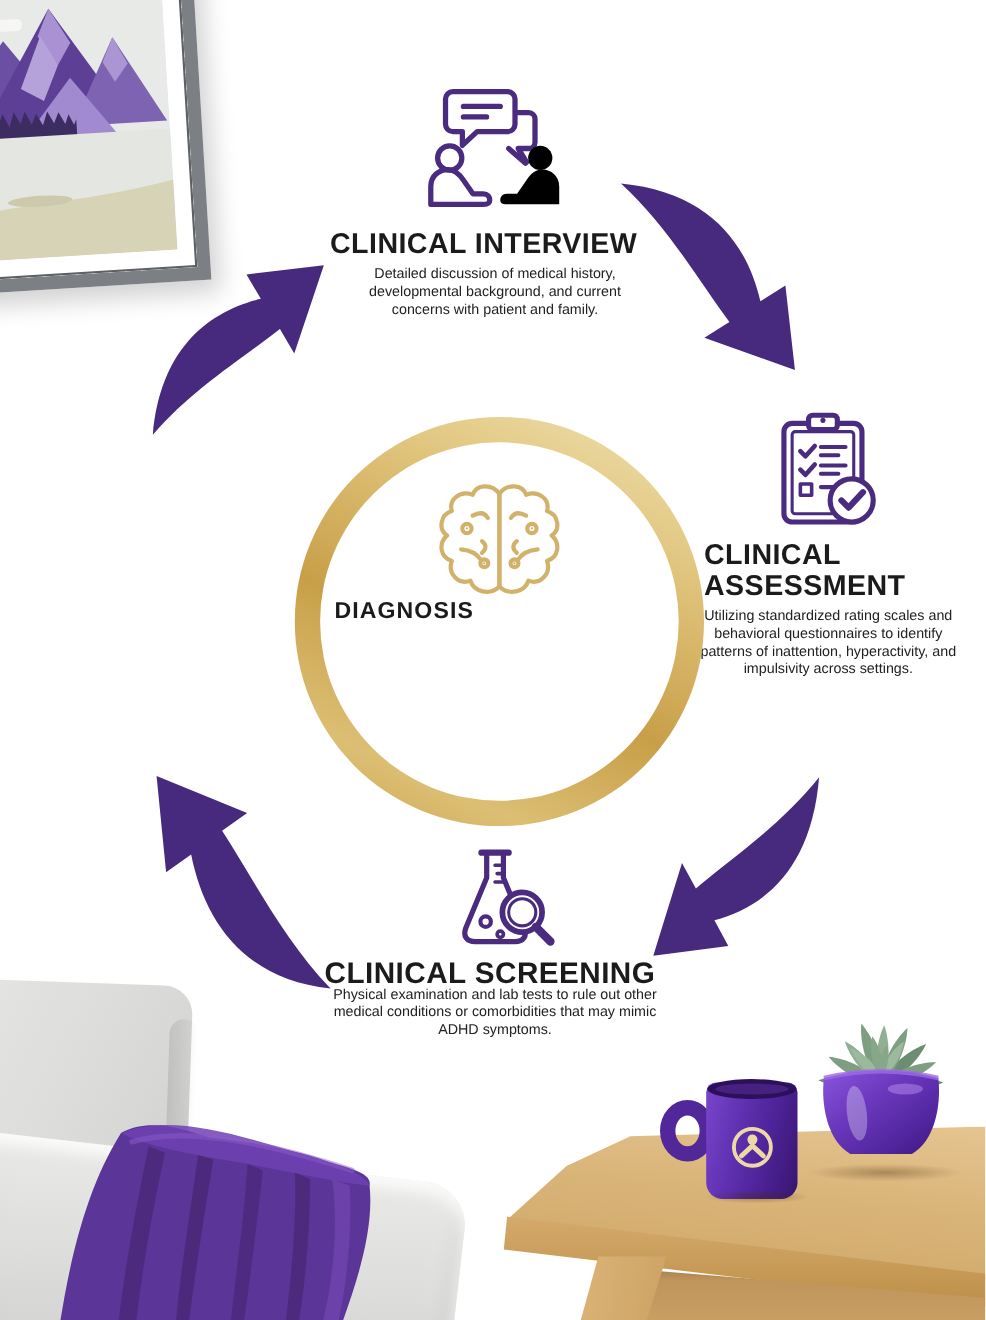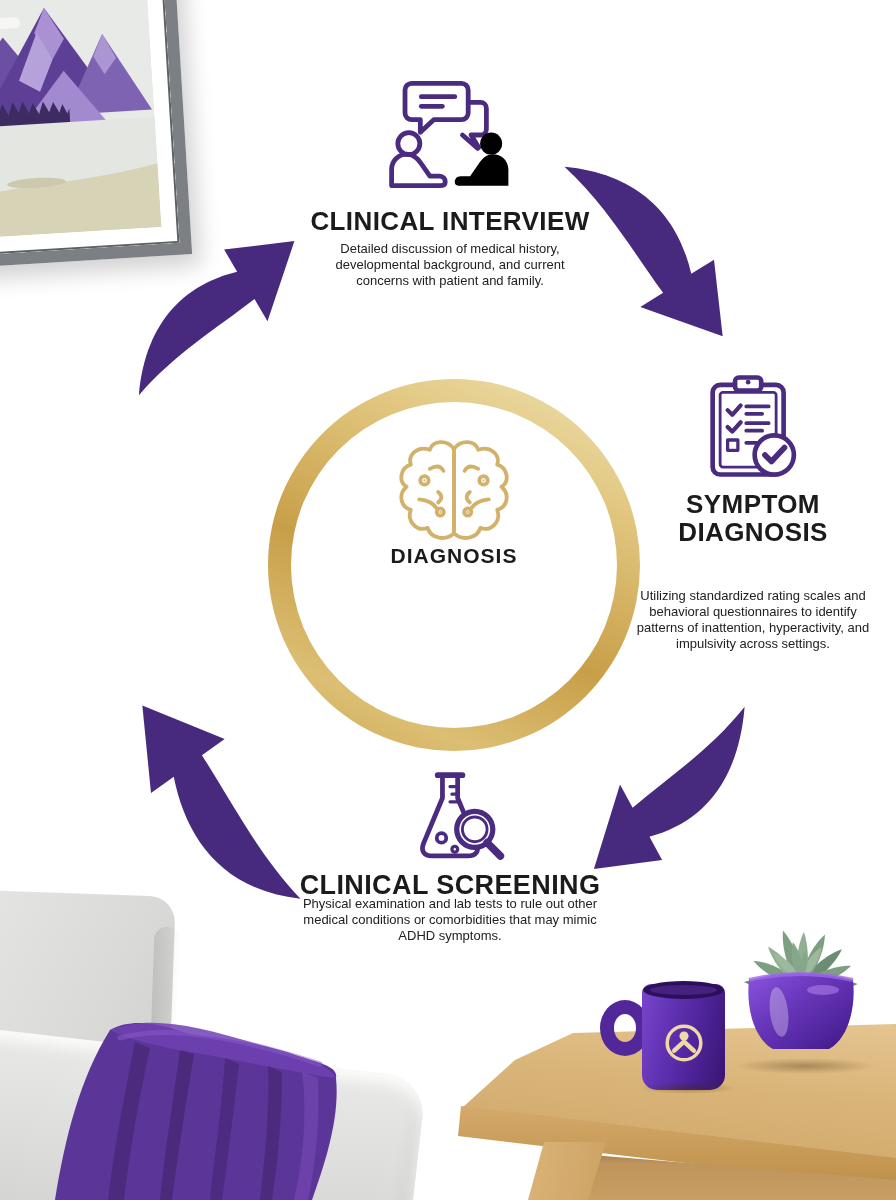--- a/index.html
+++ b/index.html
@@ -1,21 +1,21 @@
 <!DOCTYPE html>
 <html><head>
 <meta charset="utf-8">
 <style>
   html,body{margin:0;padding:0;}
   body{width:896px;height:1200px;position:relative;overflow:hidden;background:#ffffff;
        font-family:"Liberation Sans",sans-serif;}
   .abs{position:absolute;}
   
   .step-title{font-weight:700;font-size:26px;letter-spacing:.4px;color:#1b1b1b;
-              text-align:center;line-height:1.08;margin:0;}
+              text-align:left;line-height:1.08;margin:0;}
   .step-desc{font-size:13px;line-height:1.24;text-align:center;color:#212121;margin:0;}
   
   .ring{left:268px;top:379px;width:372px;height:372px;border-radius:50%;
         background:linear-gradient(205deg,#f0e4b4 0%,#e0c47c 28%,#c89f48 58%,#dcbf74 82%,#cda44f 100%);}
   .ring-inner{position:absolute;inset:23px;background:#ffffff;border-radius:50%;}
   
   .arrow svg{position:absolute;}
   
   .frame{left:-68px;top:-78px;width:250px;height:340px;background:#fff;
          border:12px solid #7c8084;box-shadow:inset 0 0 0 2px #5d6164, 8px 12px 22px rgba(0,0,0,.18);
@@ -214,22 +214,22 @@
     <path d="M36,43 l5,5 9,-10" stroke-width="4.5"></path>
     <path d="M56,39 h24 M56,47 h17" stroke-width="4"></path>
     <path d="M36,61 l5,5 9,-10" stroke-width="4.5"></path>
     <path d="M56,57 h24 M56,65 h17" stroke-width="4"></path>
     <rect x="36" y="75" width="11" height="11" stroke-width="3.5"></rect>
     <path d="M56,78 h24" stroke-width="4"></path>
     <circle cx="86" cy="91" r="21" stroke-width="5" fill="#ffffff"></circle>
     <path d="M76,91 l7,7 14,-15" stroke-width="6"></path>
   </g>
 </svg>
-<h2 class="abs step-title" style="left:640px;top:490px;width:226px">SYMPTOM DIAGNOSIS</h2>
-<p class="abs step-desc" style="left:634px;top:588px;width:238px">Utilizing standardized rating scales and behavioral questionnaires to identify patterns of inattention, hyperactivity, and impulsivity across settings.</p>
+<h2 class="abs step-title" style="left:640px;top:490px;width:226px">CLINICAL ASSESSMENT</h2>
+<p class="abs step-desc" style="left:634px;top:552px;width:238px">Utilizing standardized rating scales and behavioral questionnaires to identify patterns of inattention, hyperactivity, and impulsivity across settings.</p>
 
 <div class="abs ring">
   <div class="ring-inner"></div>
   <svg style="position:absolute;left:128px;top:55px" width="116" height="116" viewBox="0 0 110 110">
     <g fill="none" stroke="#d2b26a" stroke-width="3.6" stroke-linejoin="round" stroke-linecap="round">
       <g id="brain-half">
         <path d="M55,14 C48,5 35,6 32,15 C21,11 11,19 14,29 C4,32 2,45 10,50 C2,57 4,69 14,72 C10,83 20,93 30,89 C33,99 47,102 55,94"></path>
         <path d="M55,14 L55,94"></path>
         <path d="M32,33 q9,-5 13,2"></path>
         <circle cx="27" cy="44" r="4"></circle>

